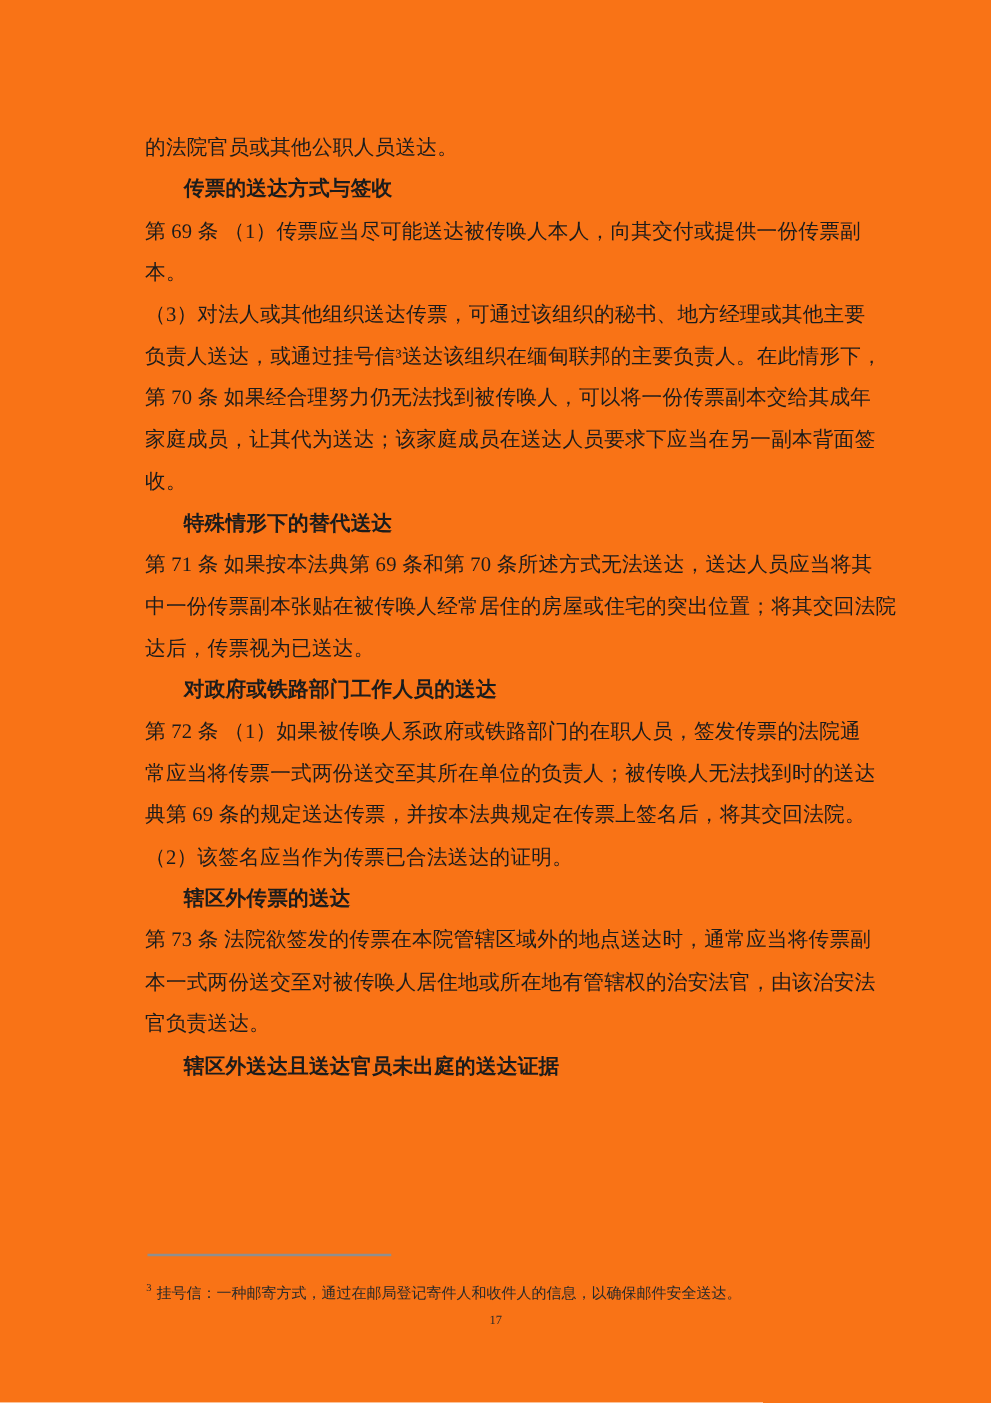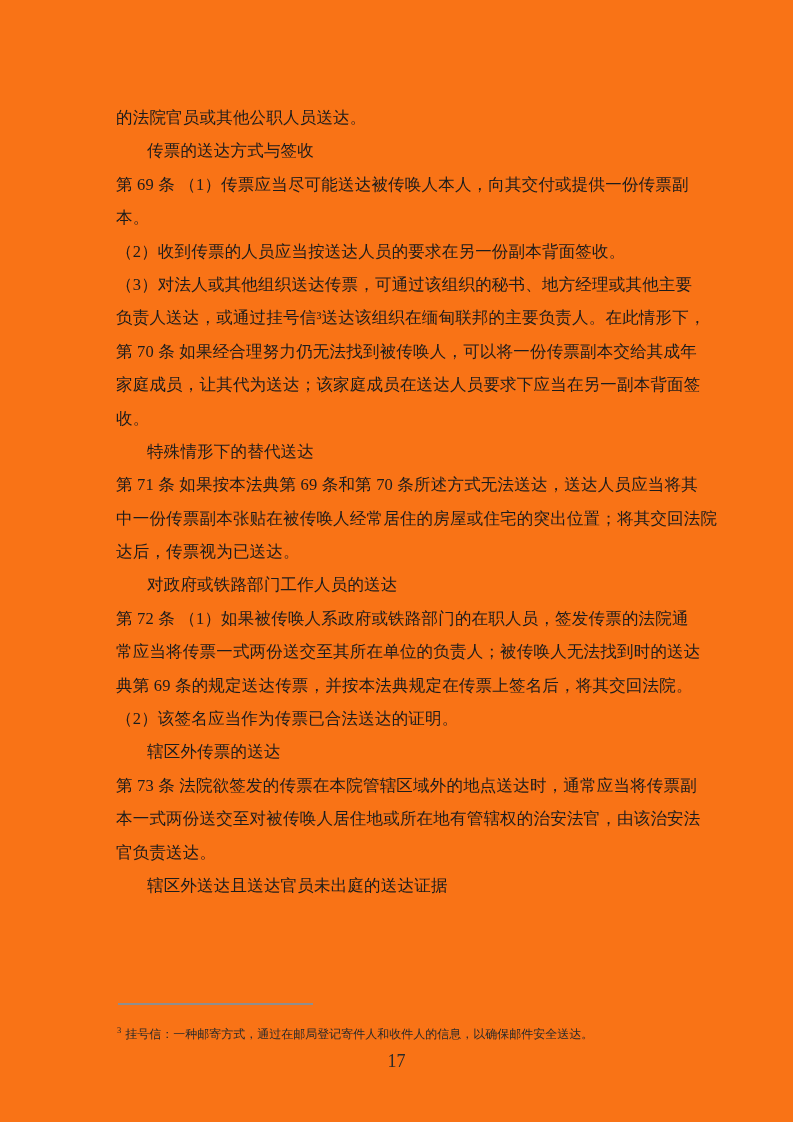--- a/index.html
+++ b/index.html
@@ -23,21 +23,21 @@
     width: 590px;
   }
   .line {
     height: 33.4px;
     line-height: 33.4px;
     font-size: 16.5px;
     white-space: nowrap;
     letter-spacing: 0.2px;
   }
   .line.heading {
-    font-weight: 400;
+    font-weight: 700;
     text-indent: 31px;
   }
   .footnote-sep {
     position: absolute;
     left: 118px;
     top: 1003px;
     width: 195px;
     height: 0;
     border-top: 2px solid #8f8f8f;
   }
@@ -55,35 +55,34 @@
     font-size: 8.5px;
     vertical-align: super;
     margin-right: 4px;
   }
   .page-number {
     position: absolute;
     left: 0;
     top: 1051px;
     width: 100%;
     text-align: center;
-    font-size: 18px;
+    font-size: 10px;
     color: #2a2a2a;
   }
 </style>
 </head>
 <body>
 
 <div class="page">
 
   <div class="doc-lines">
     <div class="line body">的法院官员或其他公职人员送达。</div>
     <div class="line heading">传票的送达方式与签收</div>
     <div class="line body">第 69 条 （1）传票应当尽可能送达被传唤人本人，向其交付或提供一份传票副</div>
     <div class="line body">本。</div>
-    <div class="line body">（2）收到传票的人员应当按送达人员的要求在另一份副本背面签收。</div>
     <div class="line body">（3）对法人或其他组织送达传票，可通过该组织的秘书、地方经理或其他主要</div>
     <div class="line body">负责人送达，或通过挂号信³送达该组织在缅甸联邦的主要负责人。在此情形下，</div>
     <div class="line body">第 70 条 如果经合理努力仍无法找到被传唤人，可以将一份传票副本交给其成年</div>
     <div class="line body">家庭成员，让其代为送达；该家庭成员在送达人员要求下应当在另一副本背面签</div>
     <div class="line body">收。</div>
     <div class="line heading">特殊情形下的替代送达</div>
     <div class="line body">第 71 条 如果按本法典第 69 条和第 70 条所述方式无法送达，送达人员应当将其</div>
     <div class="line body">中一份传票副本张贴在被传唤人经常居住的房屋或住宅的突出位置；将其交回法院</div>
     <div class="line body">达后，传票视为已送达。</div>
     <div class="line heading">对政府或铁路部门工作人员的送达</div>

